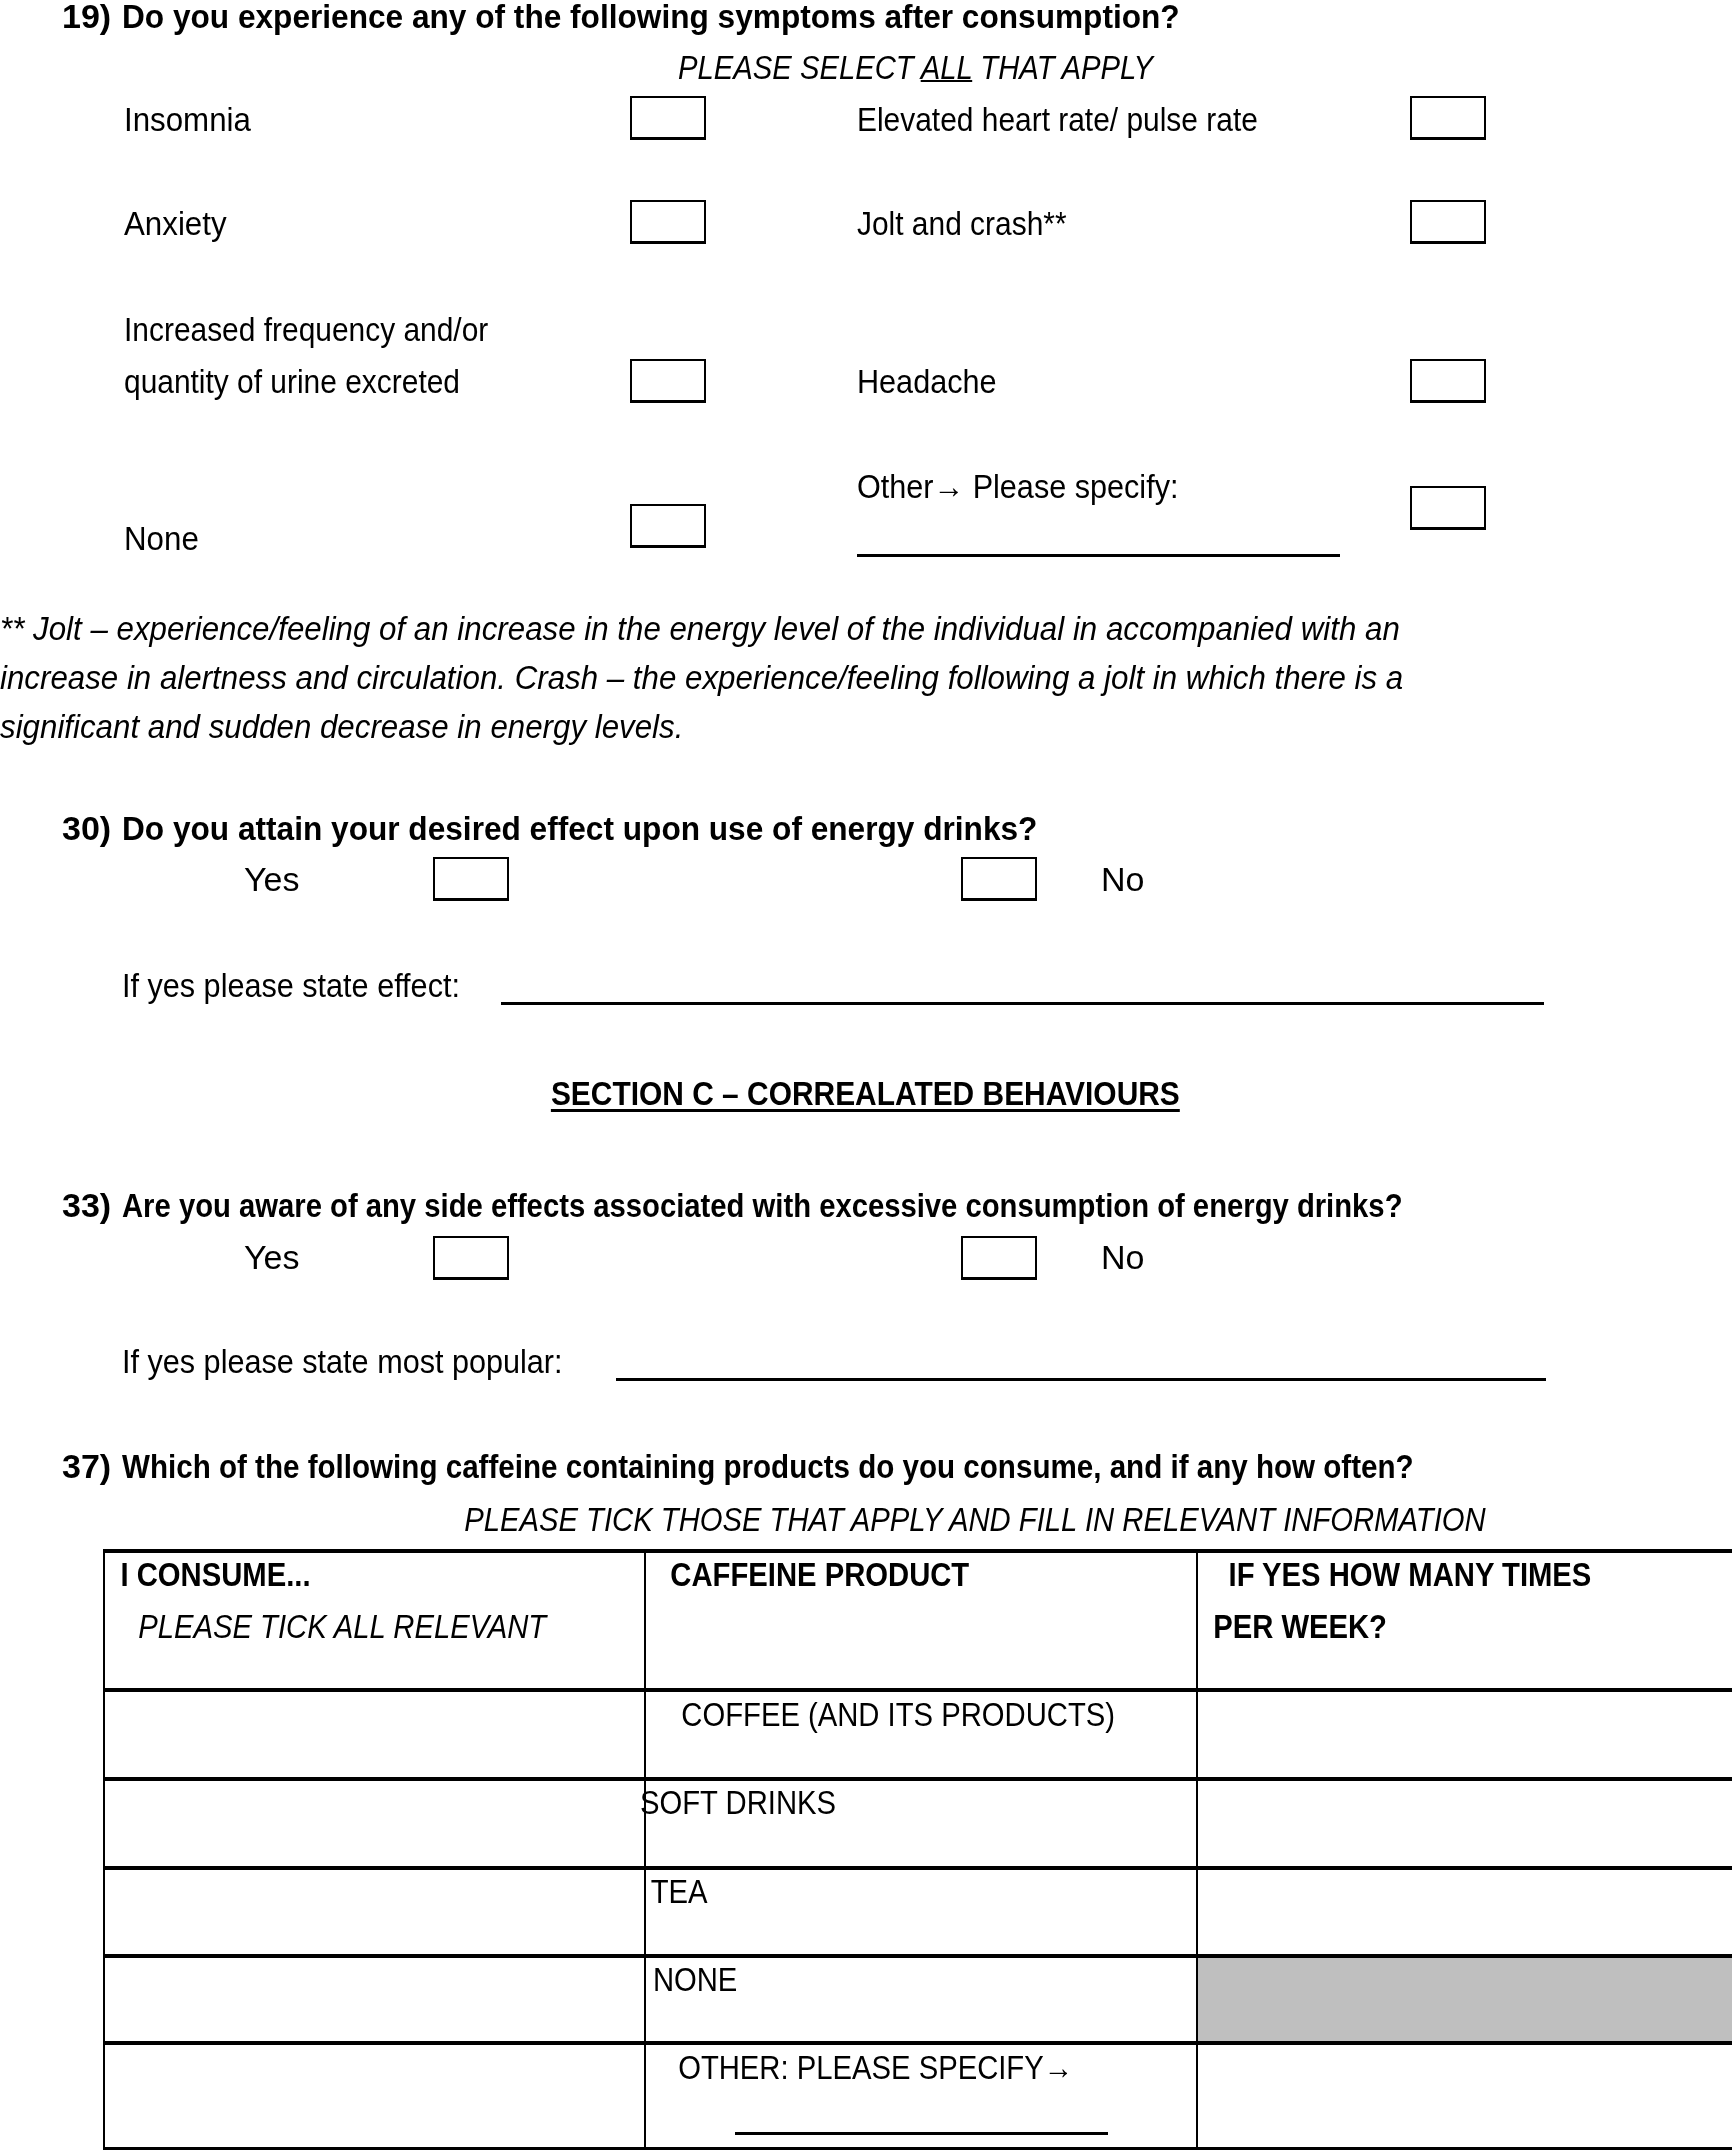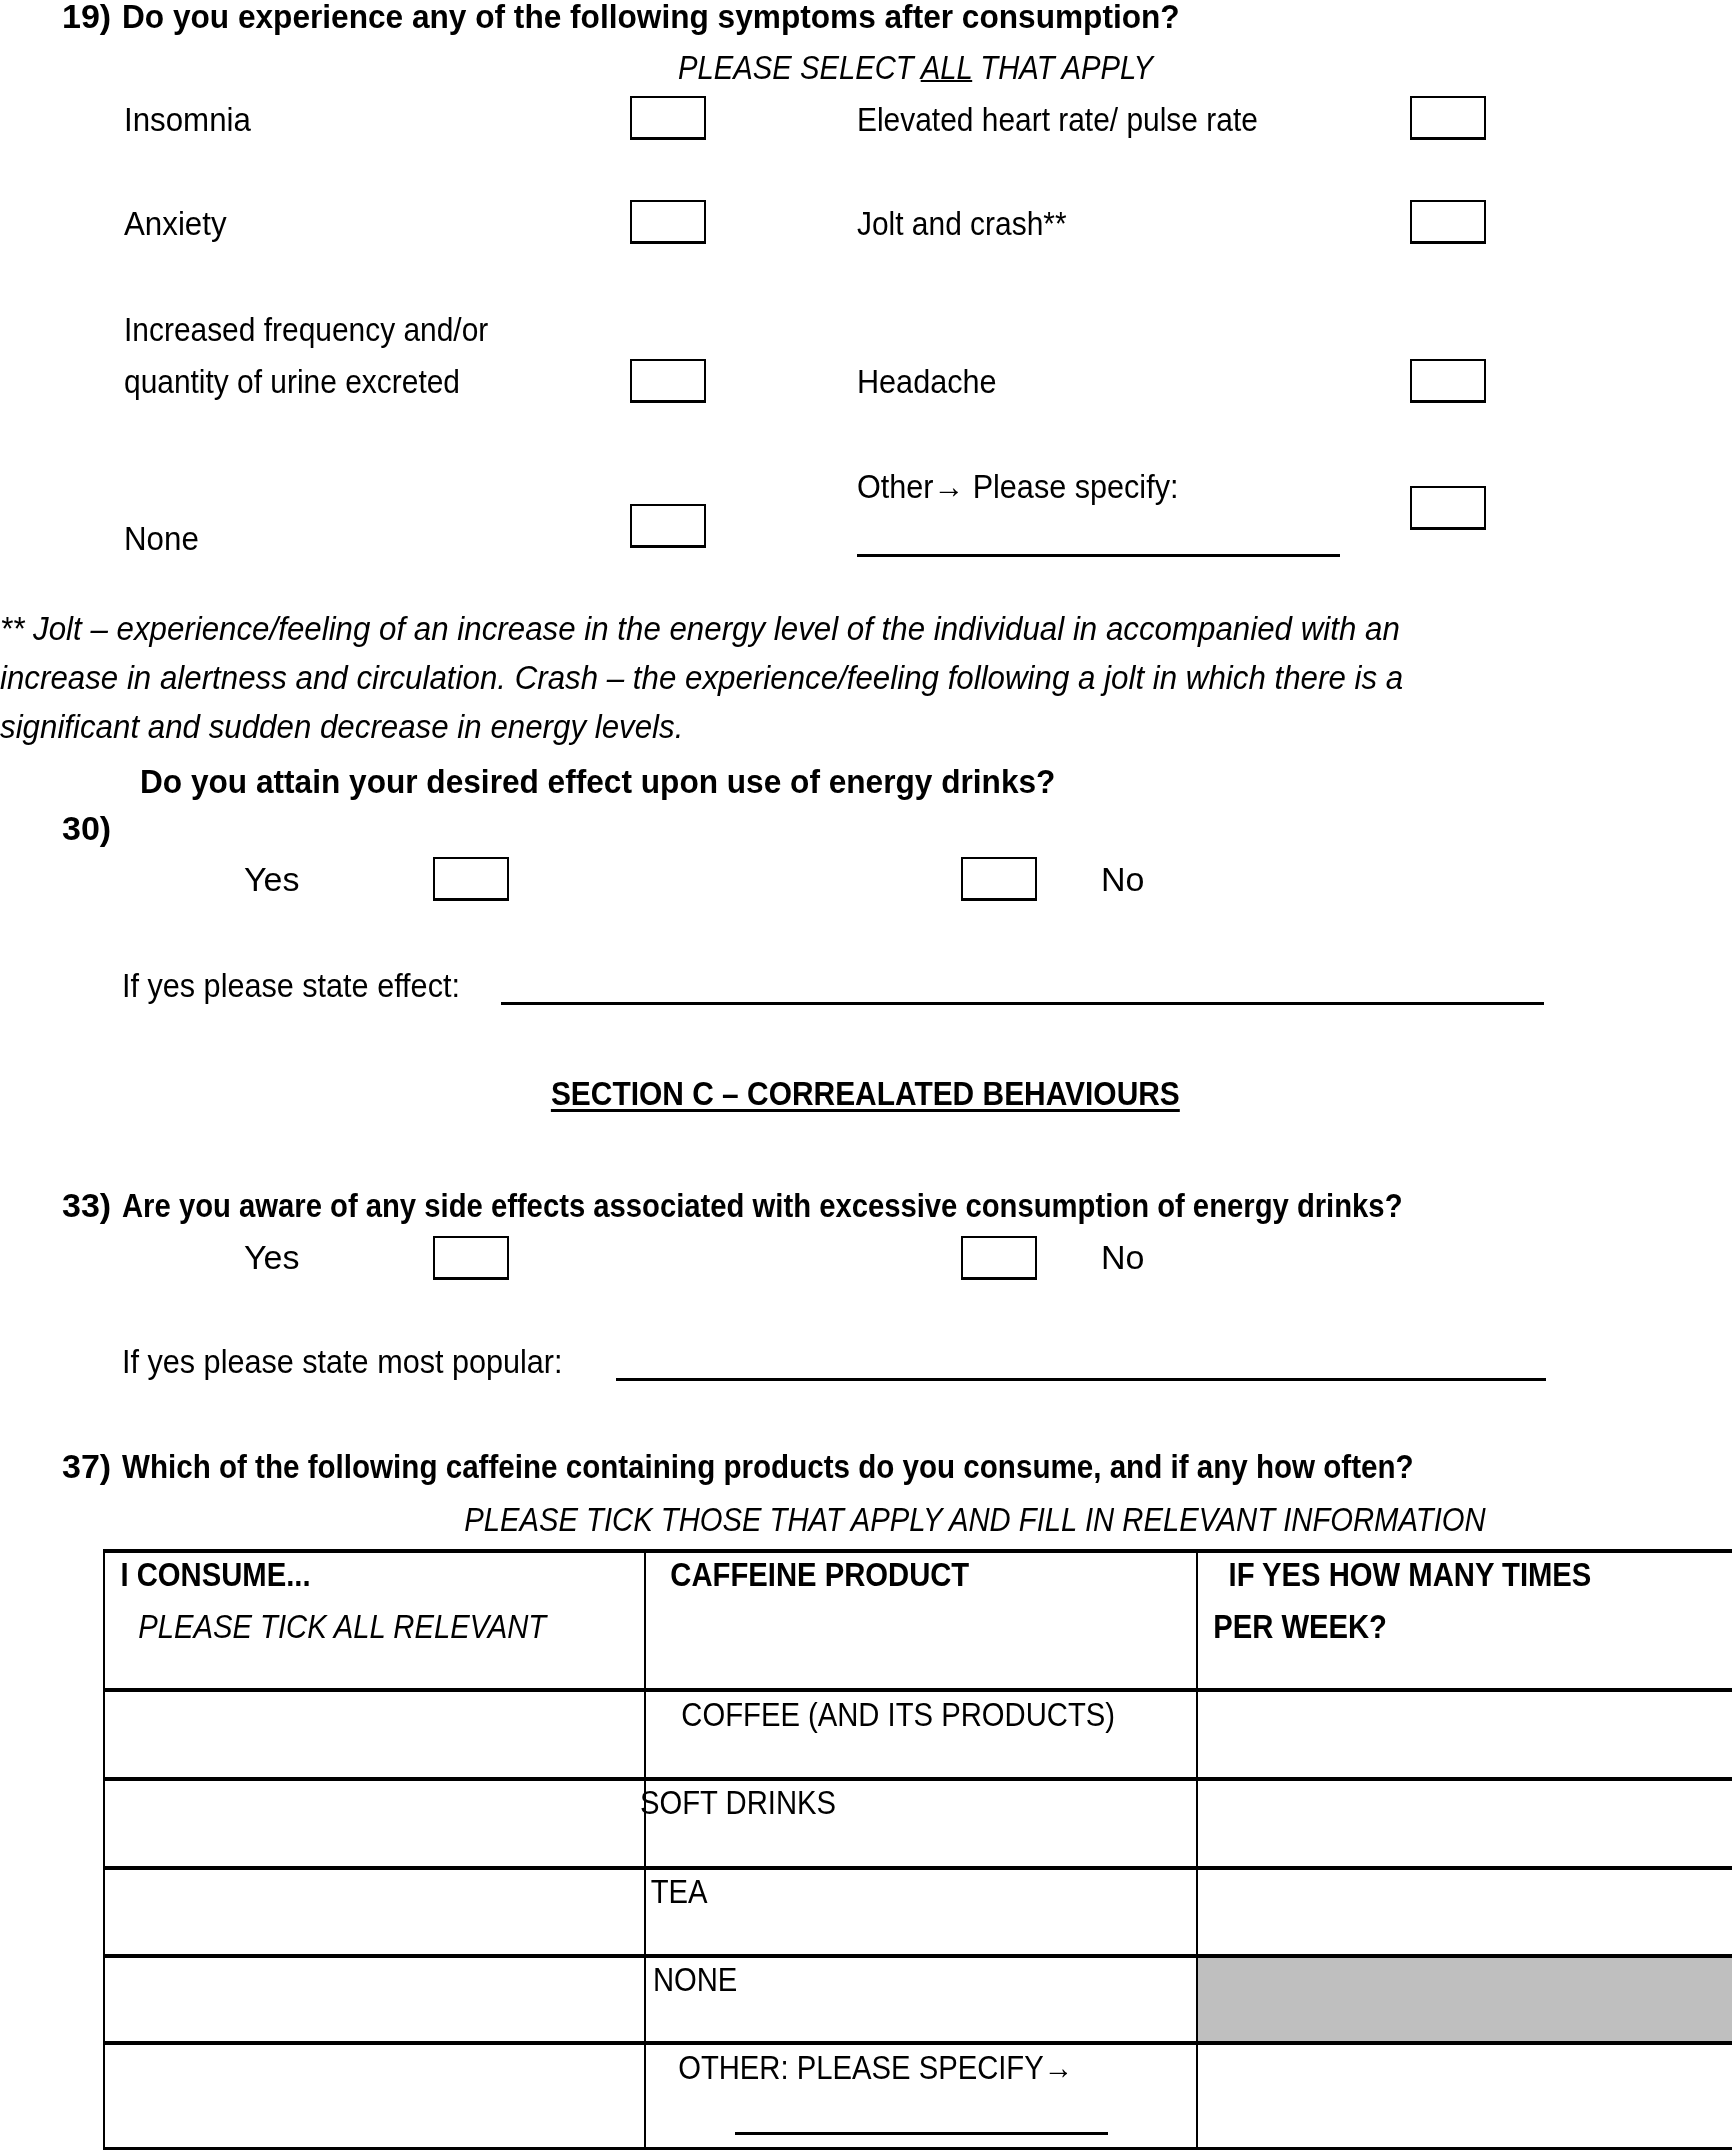--- a/index.html
+++ b/index.html
@@ -46,21 +46,21 @@
 <div class="box" style="left:630px;top:504px;"></div>
 <div class="t" style="left:857px;top:467px;"><span class="sq" style="transform:scaleX(0.9)"><span>Other</span><span class="b">→</span><span> Please specify:</span></span></div>
 <div class="box" style="left:1410px;top:486px;"></div>
 <div class="line" style="left:857px;top:554px;width:483px;"></div>
 
 <div class="t i" style="left:0px;top:609px;"><span class="sq" style="transform:scaleX(0.92)">** Jolt – experience/feeling of an increase in the energy level of the individual in accompanied with an</span></div>
 <div class="t i" style="left:0px;top:658px;"><span class="sq" style="transform:scaleX(0.92)">increase in alertness and circulation. Crash – the experience/feeling following a jolt in which there is a</span></div>
 <div class="t i" style="left:0px;top:707px;"><span class="sq" style="transform:scaleX(0.92)">significant and sudden decrease in energy levels.</span></div>
 
 <div class="t b" style="left:62px;top:809px;">30)</div>
-<div class="t b" style="left:122px;top:762px;margin-left:18px;"><span class="sq" style="transform:scaleX(0.93)">Do you attain your desired effect upon use of energy drinks?</span></div>
+<div class="t b" style="left:122px;top:809px;"><span class="sq" style="transform:scaleX(0.93)">Do you attain your desired effect upon use of energy drinks?</span></div>
 
 <div class="t" style="left:244px;top:860px;">Yes</div>
 <div class="box" style="left:433px;top:857px;"></div>
 <div class="box" style="left:961px;top:857px;"></div>
 <div class="t" style="left:1101px;top:860px;">No</div>
 
 <div class="t" style="left:122px;top:966px;"><span class="sq" style="transform:scaleX(0.9)">If yes please state effect:</span></div>
 <div class="line" style="left:501px;top:1002px;width:1043px;"></div>
 
 <div class="t b c" style="left:508px;top:1074px;width:698px;"><span class="sq" style="transform:scaleX(0.88);transform-origin:center center;text-decoration:underline;text-decoration-thickness:3.1px;text-underline-offset:3.7px;">SECTION C – CORREALATED BEHAVIOURS</span></div>

